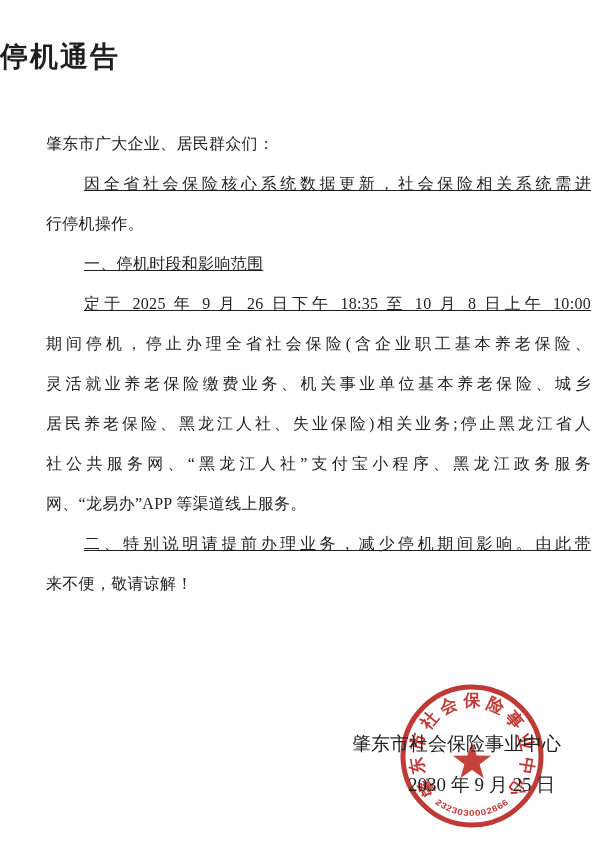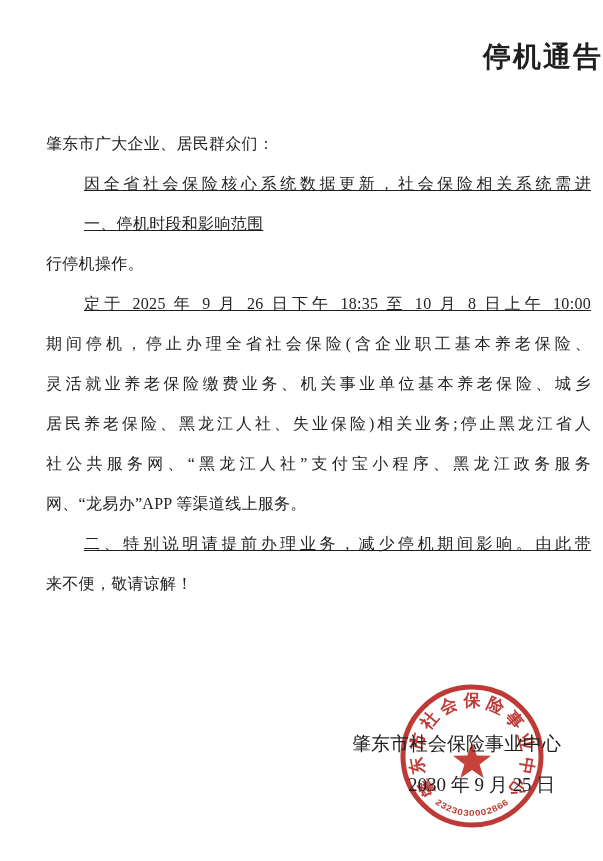--- a/index.html
+++ b/index.html
@@ -10,21 +10,21 @@
     background: #ffffff;
     overflow: hidden;
     font-family: "Liberation Serif", "DejaVu Serif", serif;
     color: #1f1f1f;
   }
   .doc-title {
     position: absolute;
     top: 38px;
     left: 0;
     width: 100%;
-    text-align: right;
+    text-align: left;
     font-size: 28px;
     font-weight: 600;
     letter-spacing: 2px;
   }
   .body-text {
     position: absolute;
     left: 46px;
     top: 124px;
     width: 545px;
     font-size: 16px;
@@ -79,22 +79,22 @@
 </head>
 <body>
 
 <div class="page">
 
   <div class="doc-title">停机通告</div>
 
   <div class="body-text">
     <div class="line">肇东市广大企业、居民群众们：</div>
     <div class="line indent fill">因全省社会保险核心系统数据更新，社会保险相关系统需进</div>
+    <div class="line">行停机操作。</div>
     <div class="line indent">一、停机时段和影响范围</div>
-    <div class="line">行停机操作。</div>
     <div class="line indent fill">定于 2025 年 9 月 26 日下午 18:35 至 10 月 8 日上午 10:00</div>
     <div class="line fill">期间停机，停止办理全省社会保险(含企业职工基本养老保险、</div>
     <div class="line fill">灵活就业养老保险缴费业务、机关事业单位基本养老保险、城乡</div>
     <div class="line fill">居民养老保险、黑龙江人社、失业保险)相关业务;停止黑龙江省人</div>
     <div class="line fill">社公共服务网、“黑龙江人社”支付宝小程序、黑龙江政务服务</div>
     <div class="line">网、“龙易办”APP 等渠道线上服务。</div>
     <div class="line indent fill">二、特别说明请提前办理业务，减少停机期间影响。由此带</div>
     <div class="line">来不便，敬请谅解！</div>
   </div>
 

